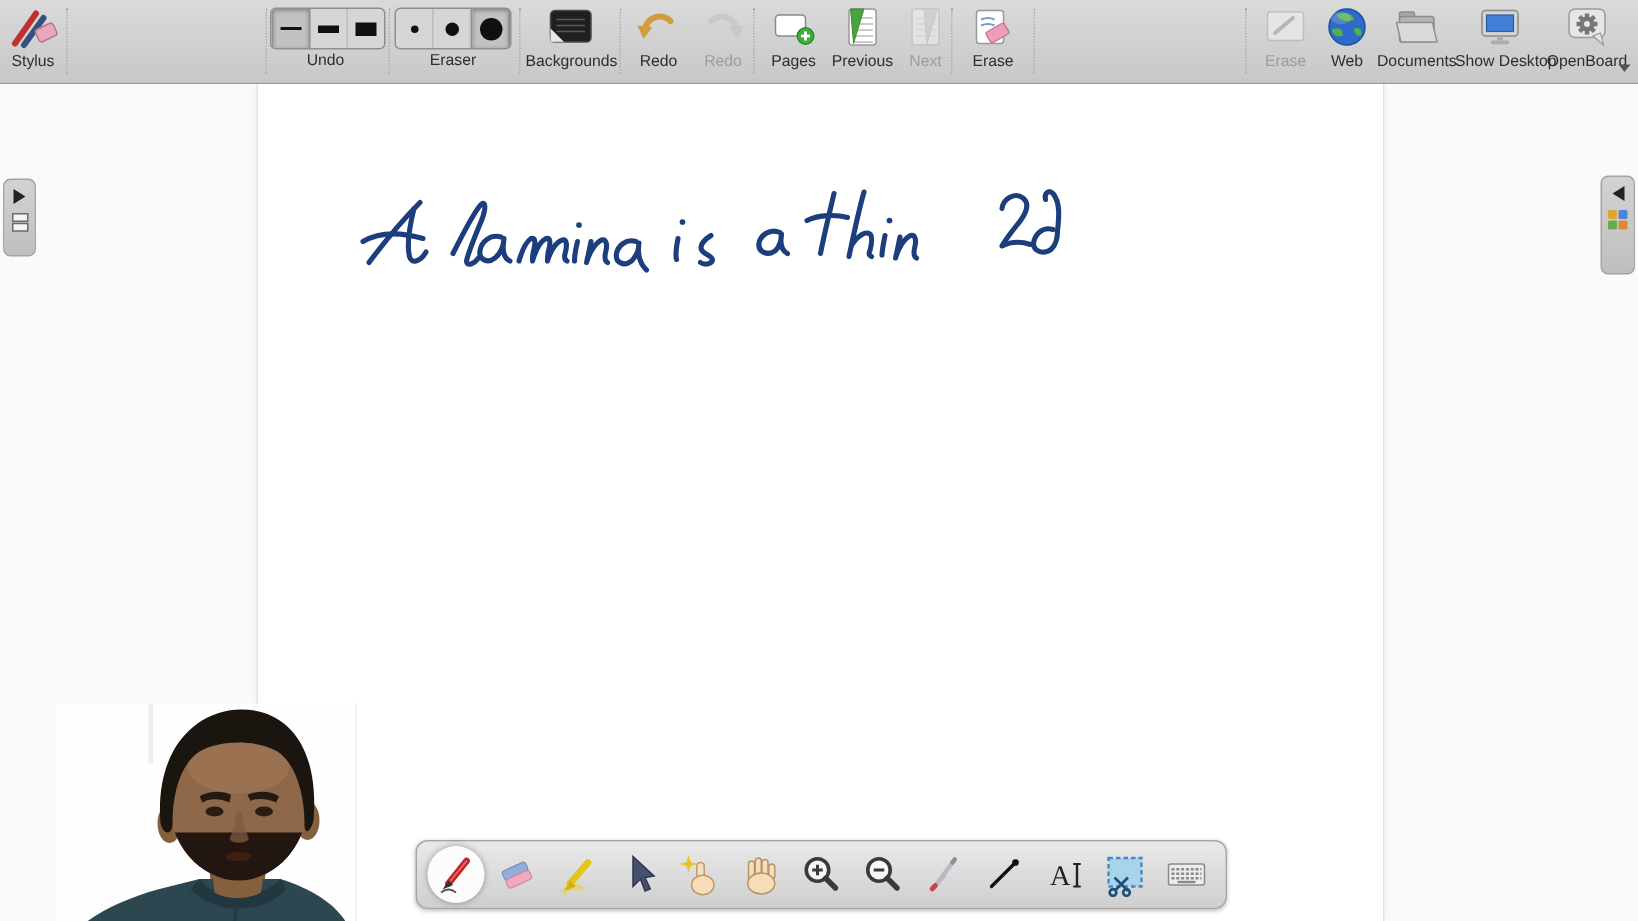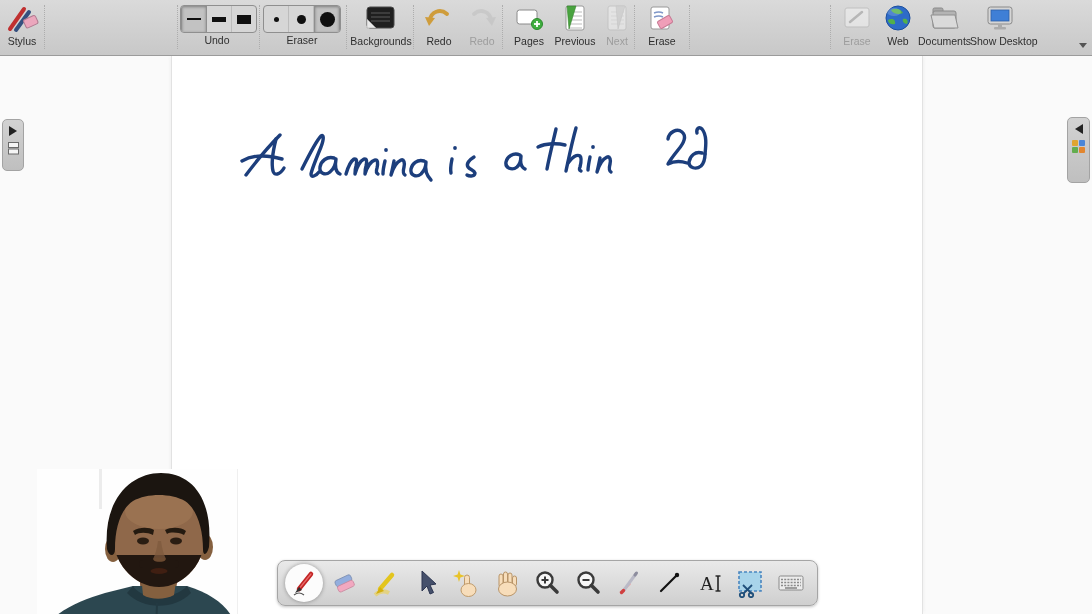--- a/index.html
+++ b/index.html
@@ -269,20 +269,37 @@
       <svg width="30" height="28" viewBox="0 0 30 28">
         <rect x="3" y="3" width="24" height="17" rx="2.5" fill="#d5d5d5" stroke="#8a8a8a"></rect>
         <rect x="6" y="6" width="18" height="11" fill="#3f7fd6" stroke="#2d5fa8" stroke-width="0.8"></rect>
         <rect x="13" y="20" width="4" height="3" fill="#ababab"></rect>
         <rect x="9" y="23" width="12" height="2.5" rx="1" fill="#ababab"></rect>
       </svg>
     </div>
     <div class="tb-label">Show Desktop</div>
   </div>
 
+  <div class="tb-item" style="left:1030px;width:56px">
+    <div class="tb-icon">
+      <svg width="30" height="28" viewBox="0 0 30 28">
+        <rect x="3" y="2" width="24" height="19" rx="4" fill="#e6e6e6" stroke="#9a9a9a"></rect>
+        <polygon points="19,20 26,26 24,18" fill="#e6e6e6" stroke="#9a9a9a" stroke-width="0.8"></polygon>
+        <g stroke="#777" stroke-width="3" stroke-linecap="butt">
+          <line x1="15" y1="5" x2="15" y2="19"></line>
+          <line x1="8" y1="12" x2="22" y2="12"></line>
+          <line x1="10" y1="7" x2="20" y2="17"></line>
+          <line x1="20" y1="7" x2="10" y2="17"></line>
+        </g>
+        <circle cx="15" cy="12" r="5" fill="#777"></circle>
+        <circle cx="15" cy="12" r="2" fill="#e6e6e6"></circle>
+      </svg>
+    </div>
+    <div class="tb-label">OpenBoard</div>
+  </div>
 
   <div class="caret-down"></div>
 </div>
 
 <div class="workarea">
   <div class="page"></div>
 
   <svg class="handwriting" width="490" height="70" viewBox="0 0 490 70" role="img" aria-label="A lamina is a thin 2d">
     <g fill="none" stroke="#1c3e7c" stroke-width="3.4" stroke-linecap="round" stroke-linejoin="round">
 

